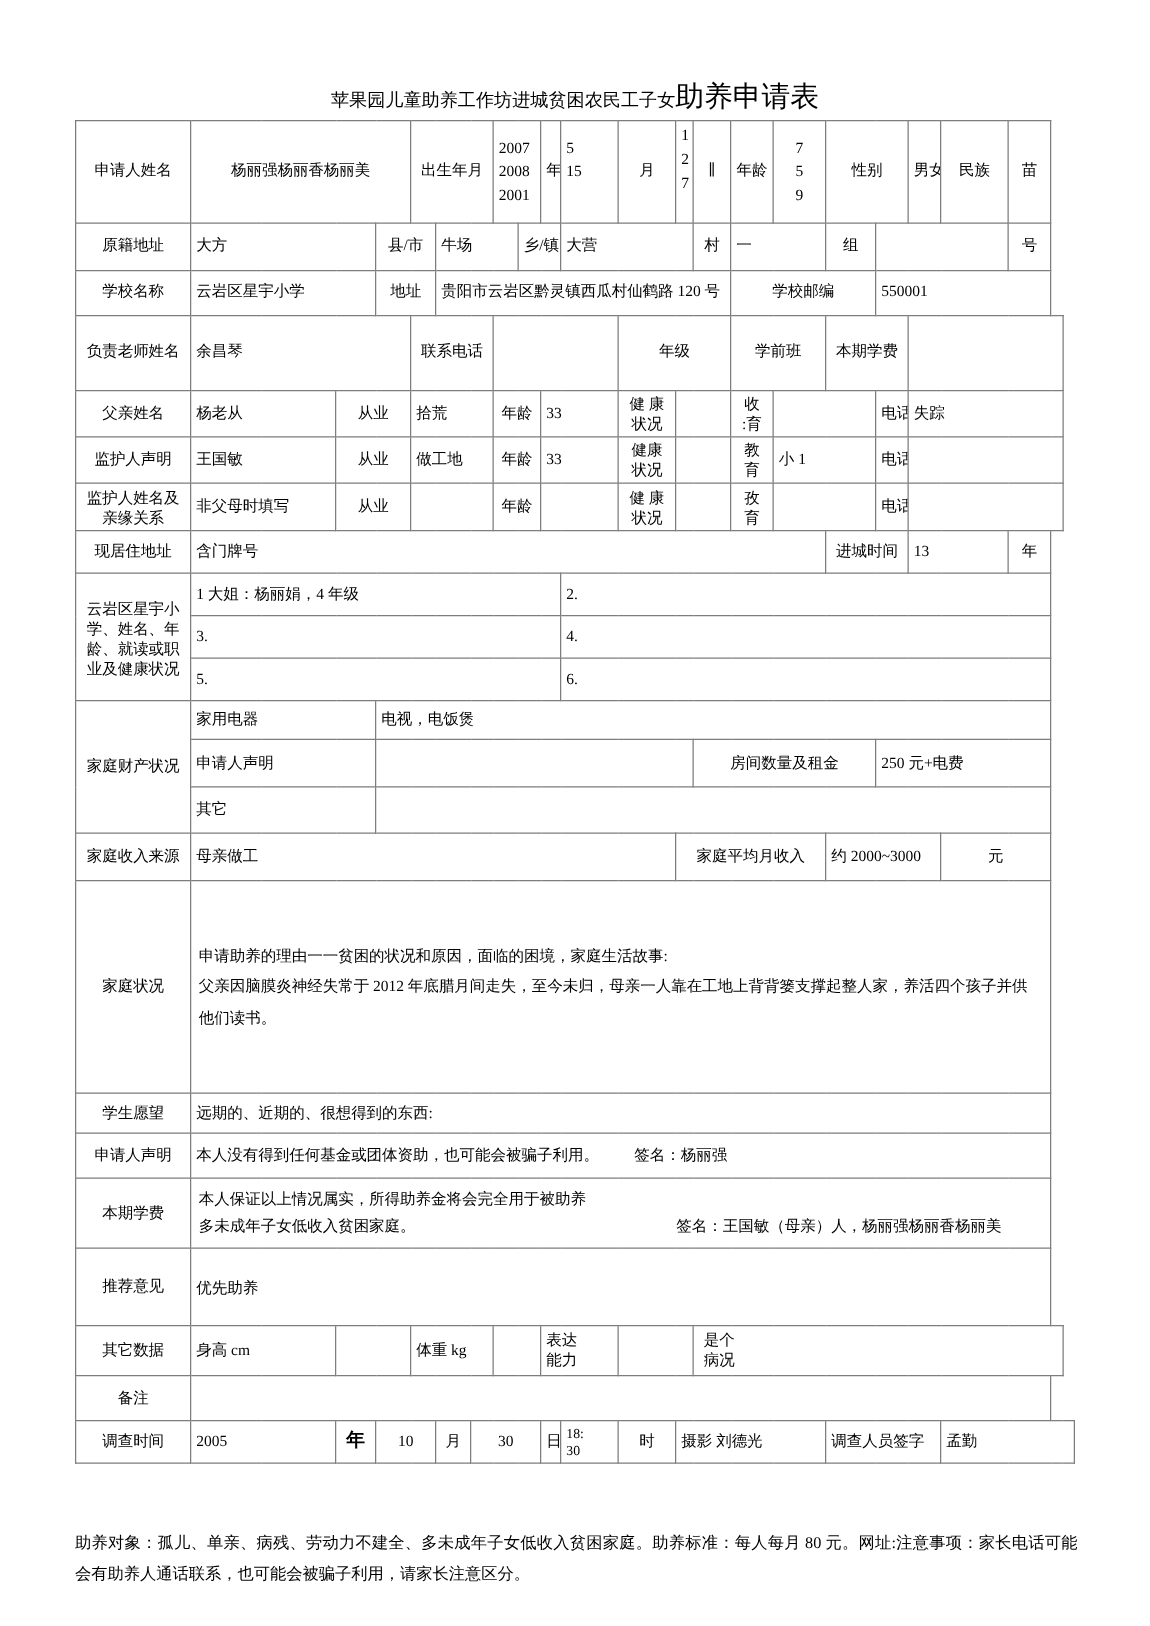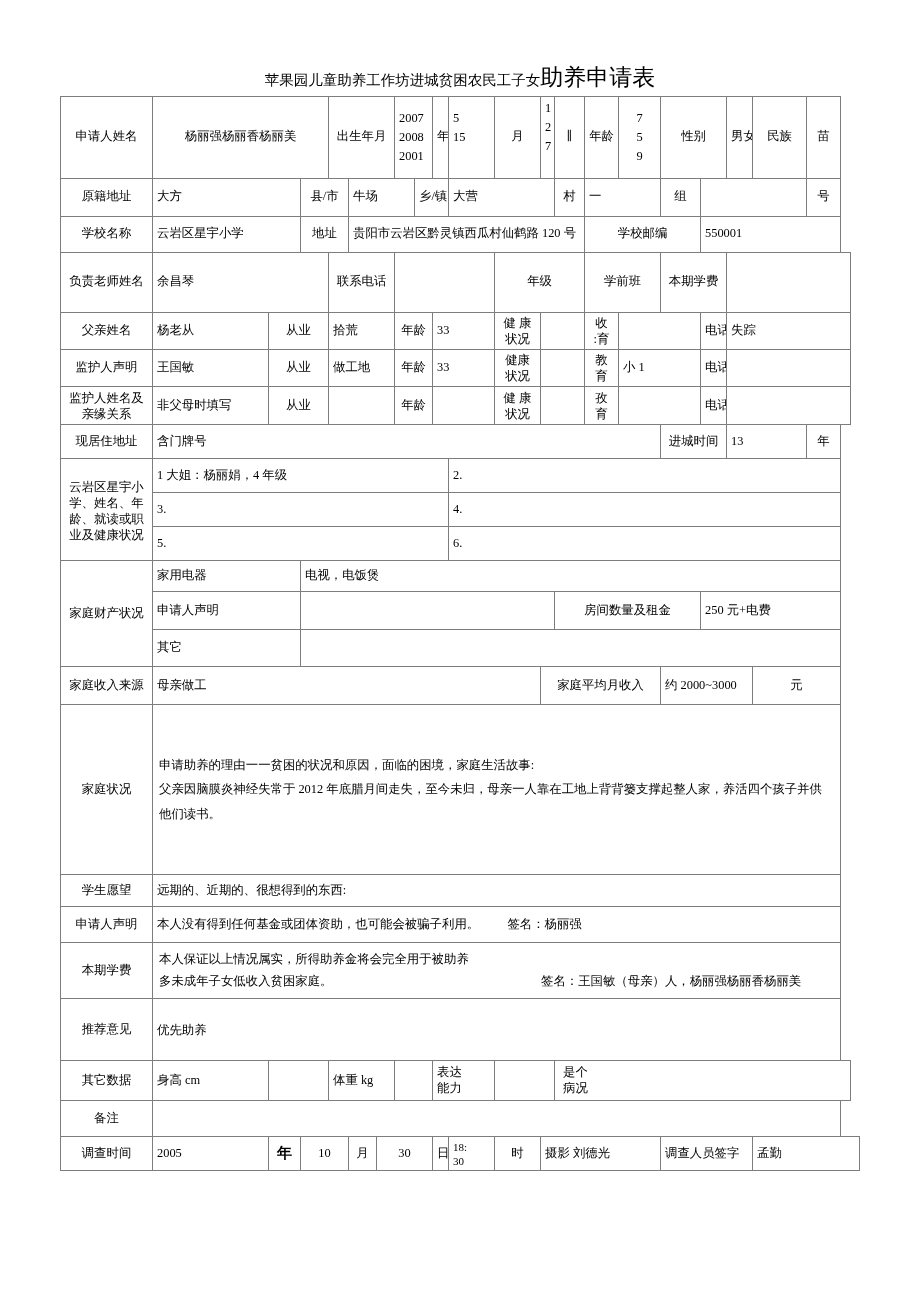--- a/index.html
+++ b/index.html
@@ -353,14 +353,15 @@
 30</td>
       <td class="c">时</td>
       <td class="l pad6 nw" colspan="4">摄影  刘德光</td>
       <td class="l pad6 nw" colspan="3">调查人员签字</td>
       <td class="l pad6" colspan="4">孟勤</td>
     </tr>
 
   </tbody>
     </table>
 
+  <div class="footer-note">助养对象：孤儿、单亲、病残、劳动力不建全、多未成年子女低收入贫困家庭。助养标准：每人每月 80 元。网址:注意事项：家长电话可能会有助养人通话联系，也可能会被骗子利用，请家长注意区分。</div>
 
 </div>
 
 </body></html>

